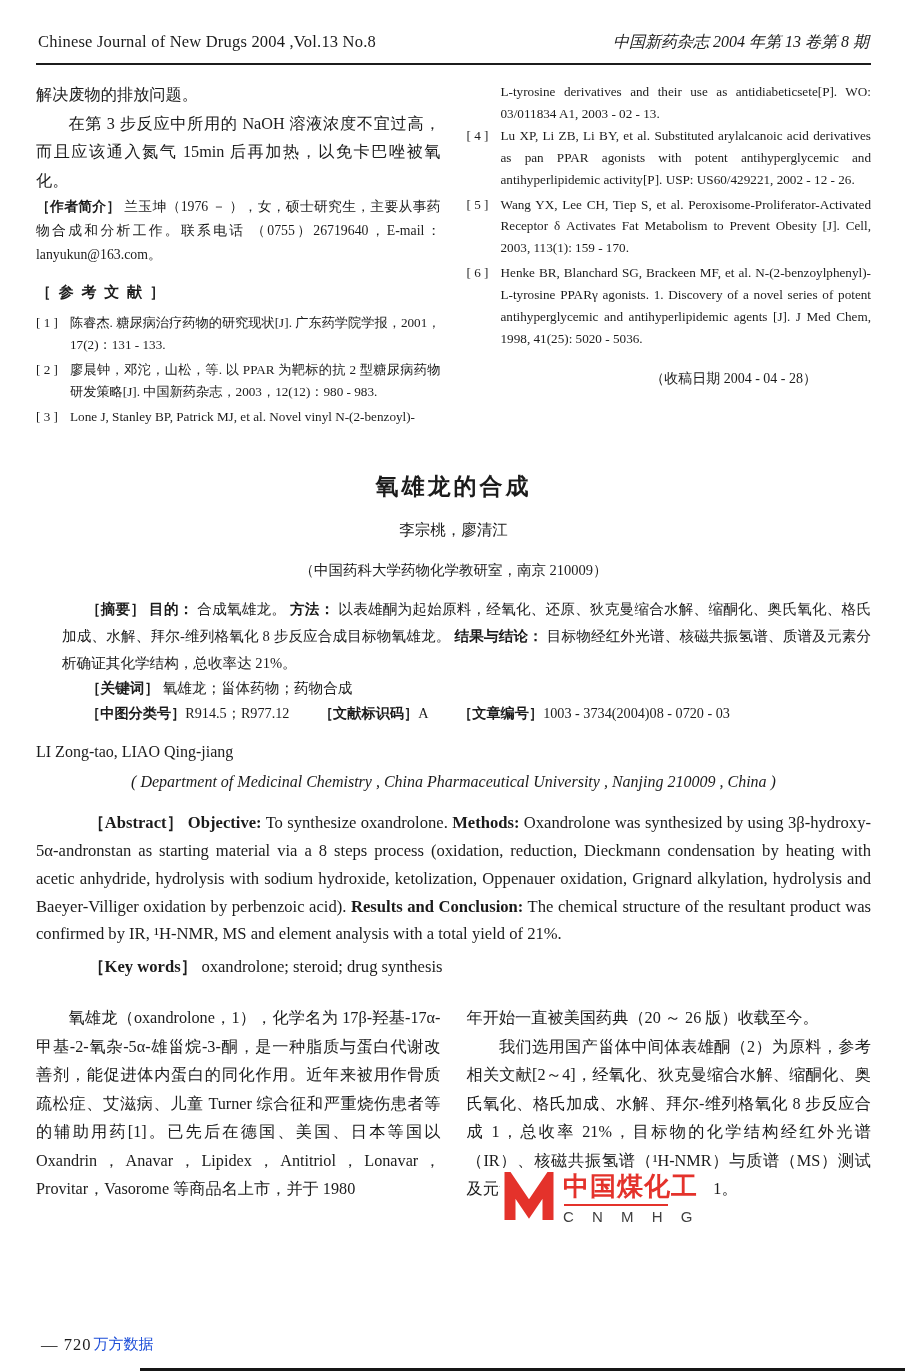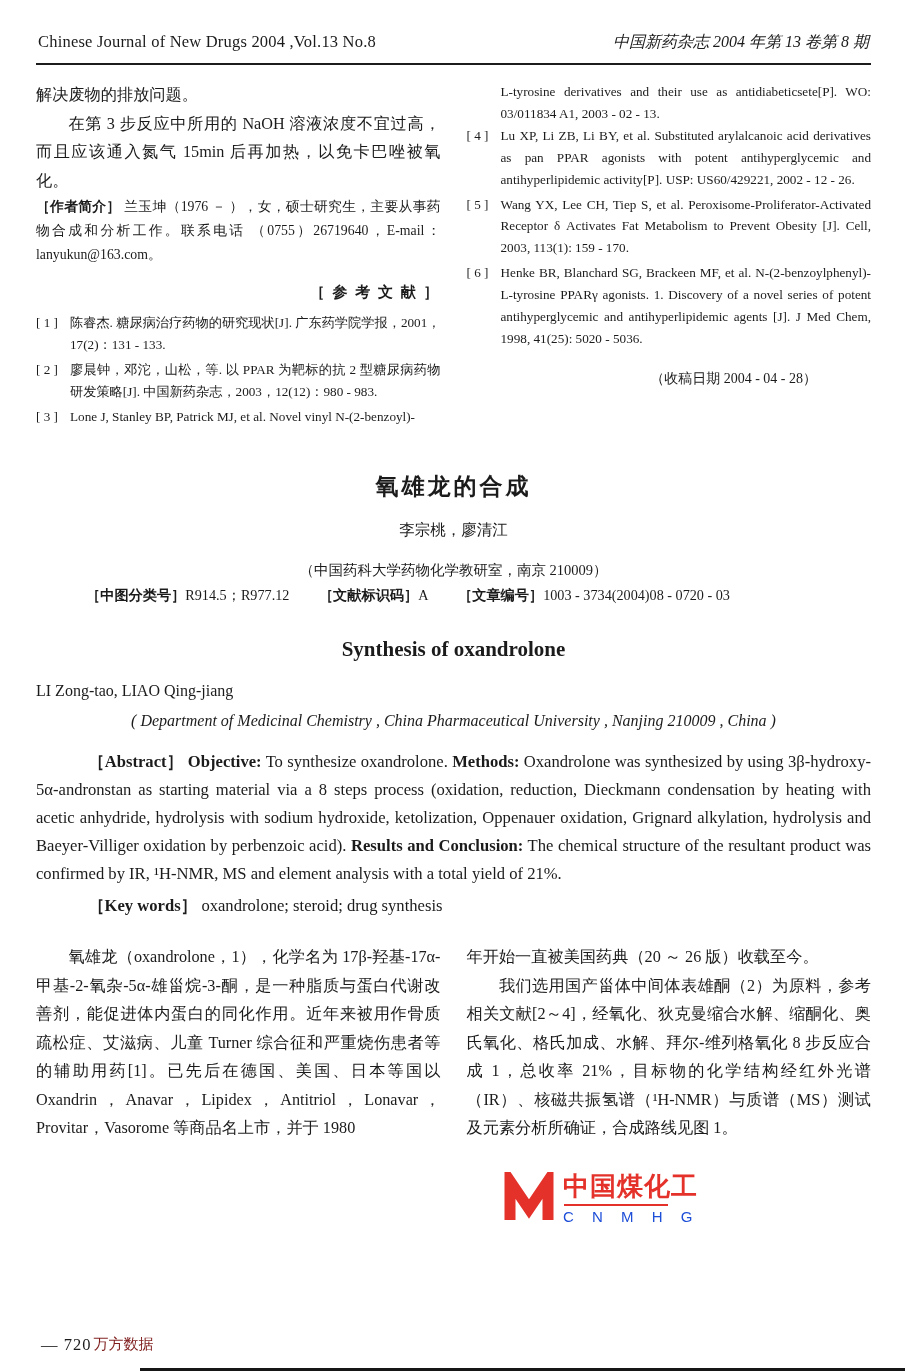--- a/index.html
+++ b/index.html
@@ -21,21 +21,21 @@
   .cols { display:flex; gap:26px; }
   .top-cols { margin-top:16px; }
   .col { width:405px; }
 
   .cn-body { font-size:16.2px; line-height:1.76; text-align:justify; }
   .indent { text-indent:2em; }
 
   .bio { font-size:13.8px; line-height:1.75; text-align:justify; margin-top:0; }
   .b { font-weight:bold; }
 
-  .ref-heading { text-align:right; font-size:15px; font-weight:bold; margin:16px 0 10px; letter-spacing:2px; }
+  .ref-heading { text-align:left; font-size:15px; font-weight:bold; margin:16px 0 10px; letter-spacing:2px; }
   .refs { font-size:13.2px; line-height:1.66; }
   .ref { display:flex; margin-bottom:3px; }
   .ref .num { flex:0 0 34px; }
   .ref .txt { flex:1; text-align:justify; }
   .ref-cont { padding-left:34px; font-size:13.2px; line-height:1.66; text-align:justify; }
   .received { text-align:right; padding-right:54px; font-size:14px; margin-top:20px; }
 
   
   .article { margin-top:40px; }
   .title-cn { text-align:center; font-size:23px; font-weight:bold; letter-spacing:3px;
@@ -58,27 +58,27 @@
   .body-cols { margin-top:26px; }
   .body-col p { margin-bottom:0; }
 
   
   .watermark { position:absolute; left:500px; top:1168px; width:208px; background:#ffffff;
                display:flex; align-items:center; gap:7px; padding:4px 2px; }
   .wm-right {}
   .wm-cn { color:#e4322b; font-size:26px; font-weight:bold; letter-spacing:1px; line-height:1.1;
            font-family:"Liberation Sans","DejaVu Sans",sans-serif; }
   .wm-line { height:2px; background:#e4322b; width:104px; margin:3px 0 3px 1px; }
-  .wm-letters { color:#1d4ed8; font-size:15px; letter-spacing:7px; line-height:1.1;
+  .wm-letters { color:#404040; font-size:15px; letter-spacing:7px; line-height:1.1;
                 font-family:"Liberation Sans","DejaVu Sans",sans-serif; }
 
   
   .footer { position:absolute; left:41px; bottom:16px; display:flex; align-items:flex-start; }
   .pagenum { font-size:16.5px; letter-spacing:1px; }
-  .wanfang { color:#7f1d1d; font-size:15px; margin-left:2px; }
+  .wanfang { color:#1d4ed8; font-size:15px; margin-left:2px; }
   .bottom-edge { position:absolute; left:140px; right:0; bottom:0; height:3px; background:#161616; }
 </style>
 </head>
 <body>
 
 <div class="page">
 
   <div class="header">
     <span class="h-left">Chinese Journal of New Drugs 2004 ,Vol.13 No.8</span>
     <span class="h-right">中国新药杂志 2004 年第 13 卷第 8 期</span>
@@ -128,29 +128,41 @@
       </div>
       <p class="received">（收稿日期 2004 - 04 - 28）</p>
     </div>
   </div>
 
   <div class="article">
     <h1 class="title-cn">氧雄龙的合成</h1>
     <p class="authors-cn">李宗桃，廖清江</p>
     <p class="affil-cn">（中国药科大学药物化学教研室，南京 210009）</p>
 
-
+    <p class="abstract-cn">
+      <span class="b">［摘要］</span>
+      <span class="b">目的：</span>
+      <span>合成氧雄龙。</span>
+      <span class="b">方法：</span>
+      <span>以表雄酮为起始原料，经氧化、还原、狄克曼缩合水解、缩酮化、奥氏氧化、格氏加成、水解、拜尔-维列格氧化 8 步反应合成目标物氧雄龙。</span>
+      <span class="b">结果与结论：</span>
+      <span>目标物经红外光谱、核磁共振氢谱、质谱及元素分析确证其化学结构，总收率达 21%。</span>
+    </p>
+
+    <p class="kw-cn">
+      <span class="b">［关键词］</span>
+      <span>氧雄龙；甾体药物；药物合成</span>
+    </p>
 
     <p class="meta-cn">
       <span class="meta-seg"><span class="b">［中图分类号］</span><span>R914.5；R977.12</span></span>
       <span class="meta-seg"><span class="b">［文献标识码］</span><span>A</span></span>
       <span class="meta-seg"><span class="b">［文章编号］</span><span>1003 - 3734(2004)08 - 0720 - 03</span></span>
     </p>
 
-    <h2 class="title-en">Synthesis of oxandrolone</h2>
     <p class="authors-en">LI Zong-tao, LIAO Qing-jiang</p>
     <p class="affil-en">( Department of Medicinal Chemistry , China Pharmaceutical University , Nanjing 210009 , China )</p>
 
     <p class="abstract-en">
       <span class="b">［Abstract］</span>
       <span class="b">Objective:</span>
       <span>To synthesize oxandrolone.</span>
       <span class="b">Methods:</span>
       <span>Oxandrolone was synthesized by using 3β-hydroxy-5α-andronstan as starting material via a 8 steps process (oxidation, reduction, Dieckmann condensation by heating with acetic anhydride, hydrolysis with sodium hydroxide, ketolization, Oppenauer oxidation, Grignard alkylation, hydrolysis and Baeyer-Villiger oxidation by perbenzoic acid).</span>
       <span class="b">Results and Conclusion:</span>

